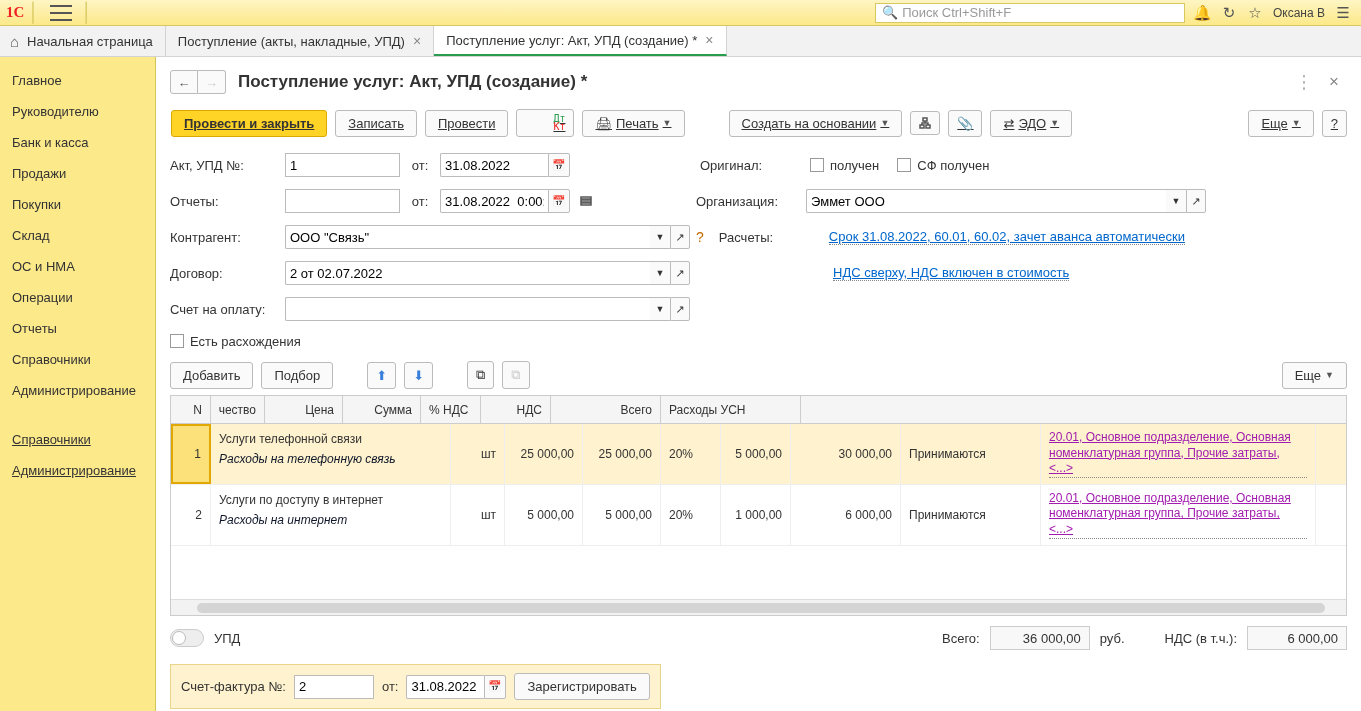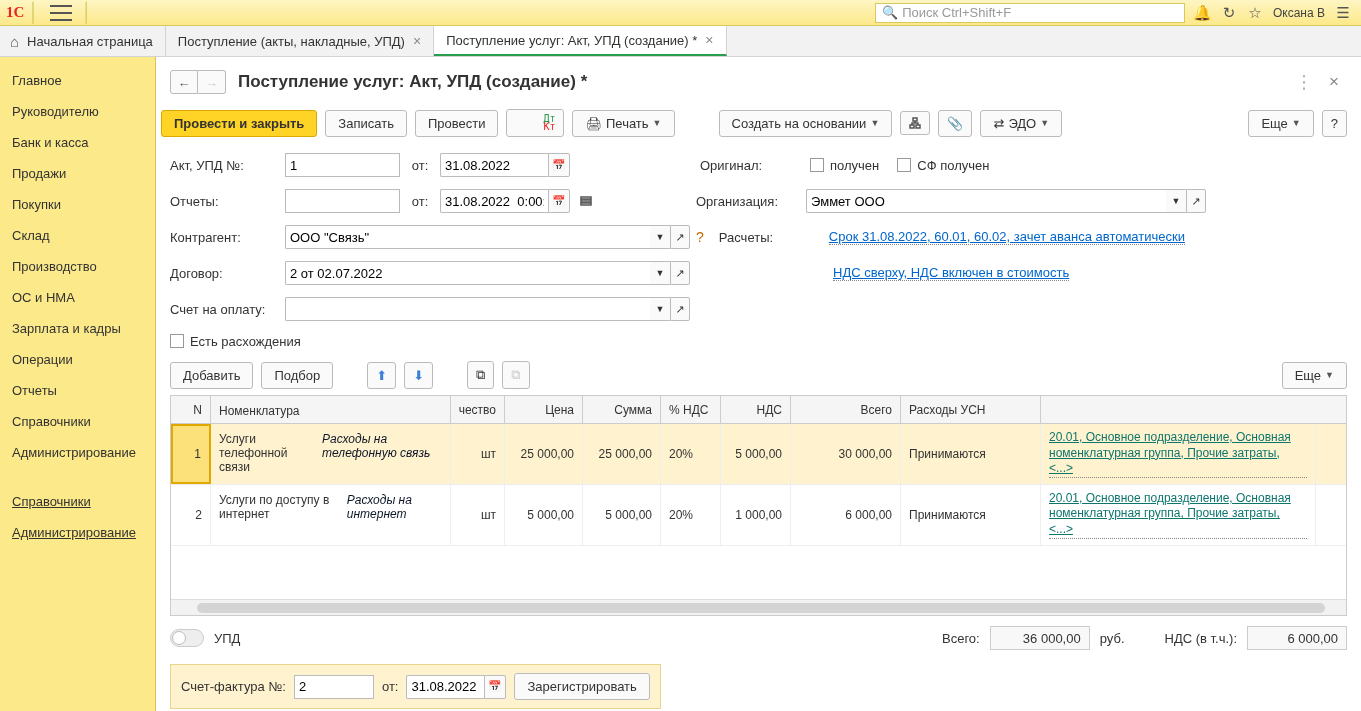--- a/index.html
+++ b/index.html
@@ -28,21 +28,21 @@
 .main { flex: 1; background: #fff; display: flex; flex-direction: column; overflow: hidden; }
 .header-row { display: flex; align-items: center; padding: 10px 14px 6px 14px; }
 .nav-btn { width: 28px; height: 24px; border: 1px solid #bbb; background: #fafafa; display: flex; align-items: center; justify-content: center; color: #555; cursor: pointer; }
 .nav-btn.disabled { color: #ccc; }
 .nav-back { border-radius: 3px 0 0 3px; }
 .nav-fwd { border-radius: 0 3px 3px 0; border-left: none; }
 .page-title { font-size: 17px; font-weight: bold; margin-left: 12px; }
 .header-spacer { flex: 1; }
 .more-icon { color: #aaa; cursor: pointer; padding: 4px 8px; font-size: 18px; }
 .close-icon { color: #888; cursor: pointer; padding: 4px 8px; font-size: 17px; }
-.toolbar { display: flex; align-items: center; padding: 6px 14px 10px 5px; gap: 8px; flex-wrap: wrap; }
+.toolbar { display: flex; align-items: center; padding: 6px 14px 10px 15px; gap: 8px; flex-wrap: wrap; text-decoration: underline; }
 .btn { border: 1px solid #bbb; background: #fafafa; padding: 5px 12px; border-radius: 3px; font-size: 13px; cursor: pointer; display: flex; align-items: center; gap: 4px; }
 .btn.primary { background: #ffd426; border-color: #d9a900; font-weight: bold; }
 .btn.icon-only { padding: 5px 8px; }
 .btn .caret { font-size: 9px; color: #555; }
 .toolbar-spacer { flex: 1; }
 .form-area { padding: 0 14px; }
 .form-row { display: flex; align-items: center; min-height: 36px; }
 .label { width: 115px; font-size: 13px; color: #333; }
 .input { border: 1px solid #bbb; height: 24px; padding: 0 4px; background: #fff; font-size: 13px; display: flex; align-items: center; }
 .input input { border: none; outline: none; width: 100%; height: 100%; font-size: 13px; font-family: inherit; }
@@ -62,31 +62,31 @@
 .link { color: #0066cc; text-decoration: underline; cursor: pointer; border-bottom: 1px dotted #888; }
 .table-toolbar { display: flex; align-items: center; padding: 6px 14px; gap: 8px; }
 .table-wrap { margin: 0 14px; border: 1px solid #ccc; }
 .thead { display: flex; background: #f5f5f5; border-bottom: 1px solid #ccc; height: 28px; }
 .th { border-right: 1px solid #ccc; padding: 6px 8px; font-size: 12px; display: flex; align-items: center; }
 .tr { display: flex; border-bottom: 1px solid #eee; }
 .tr.sel { background: #fff2ce; }
 .tr.sel .td-n { background: #fce07a; border: 2px solid #e0a800; }
 .td { border-right: 1px solid #eee; padding: 6px 8px; font-size: 12px; display: flex; align-items: center; }
 .td-n { width: 40px; justify-content: flex-end; }
-.td-nom { width: 240px; flex-direction: row; align-items: flex-start; gap: 6px; padding: 8px; }
+.td-nom { width: 240px; flex-direction: column; align-items: flex-start; gap: 6px; padding: 8px; }
 .td-nom .sub { font-style: italic; color: #0f172a; }
 .td-qty { width: 54px; justify-content: flex-end; }
 .td-price { width: 78px; justify-content: flex-end; }
 .td-sum { width: 78px; justify-content: flex-end; }
 .td-vat-rate { width: 60px; }
 .td-vat { width: 70px; justify-content: flex-end; }
 .td-total { width: 110px; justify-content: flex-end; }
 .td-usn { width: 140px; }
 .td-acc { flex: 1; min-width: 200px; }
-.td-acc .link2 { color: #0f766e; text-decoration: underline; cursor: pointer; font-size: 12px; line-height: 1.3; border-bottom: 1px dotted #888; }
+.td-acc .link2 { color: #a21caf; text-decoration: underline; cursor: pointer; font-size: 12px; line-height: 1.3; border-bottom: 1px dotted #888; }
 .table-body { height: 175px; overflow-y: auto; background: #fff; }
 .hscroll { height: 16px; background: #f2f2f2; position: relative; border-top: 1px solid #ddd; }
 .hscroll-thumb { position: absolute; left: 26px; height: 10px; top: 3px; width: 96%; background: #d4d4d4; border-radius: 5px; }
 .totals-row { display: flex; align-items: center; padding: 10px 14px; gap: 10px; }
 .toggle { width: 34px; height: 18px; border: 1px solid #ccc; border-radius: 10px; background: #eee; position: relative; cursor: pointer; }
 .toggle-knob { width: 14px; height: 14px; background: #fff; border: 1px solid #bbb; border-radius: 50%; position: absolute; top: 1px; left: 1px; }
 .total-box { border: 1px solid #ccc; background: #f8f8f8; padding: 4px 8px; height: 24px; display: flex; align-items: center; justify-content: flex-end; width: 100px; font-size: 13px; }
 .sf-box { margin: 4px 14px 10px 14px; background: #fff2ce; border: 1px solid #e8d58a; padding: 8px 10px; display: flex; align-items: center; gap: 8px; width: fit-content; }
 .dtkt { font-family: monospace; font-size: 10px; line-height: 8px; margin-left: 28px; }
 .dtkt .d { color: #2a9c4d; }
@@ -136,23 +136,21 @@
 </div>
 
 <div class="layout">
   <div class="sidebar">
     <div class="side-item">Главное</div>
     <div class="side-item">Руководителю</div>
     <div class="side-item">Банк и касса</div>
     <div class="side-item">Продажи</div>
     <div class="side-item">Покупки</div>
     <div class="side-item">Склад</div>
-    <div class="side-item">Производство</div>
     <div class="side-item">ОС и НМА</div>
-    <div class="side-item">Зарплата и кадры</div>
     <div class="side-item">Операции</div>
     <div class="side-item">Отчеты</div>
     <div class="side-item">Справочники</div>
     <div class="side-item">Администрирование</div>
     <div class="side-sep"></div>
     <div class="side-item sub">Справочники</div>
     <div class="side-item sub">Администрирование</div>
   </div>
 
   <div class="main">
@@ -331,21 +329,20 @@
       <div class="toolbar-spacer"></div>
       <div class="btn">
         <span>Еще</span>
         <span class="caret">▼</span>
       </div>
     </div>
 
     <div class="table-wrap">
       <div class="thead">
         <div class="th td-n">N</div>
-        <div class="th td-nom" style="flex-direction:row;">Номенклатура</div>
         <div class="th td-qty">чество</div>
         <div class="th td-price">Цена</div>
         <div class="th td-sum">Сумма</div>
         <div class="th td-vat-rate">% НДС</div>
         <div class="th td-vat">НДС</div>
         <div class="th td-total">Всего</div>
         <div class="th td-usn">Расходы УСН</div>
         <div class="th" style="width:30px; border-right:none;"></div>
       </div>
       <div class="table-body">

